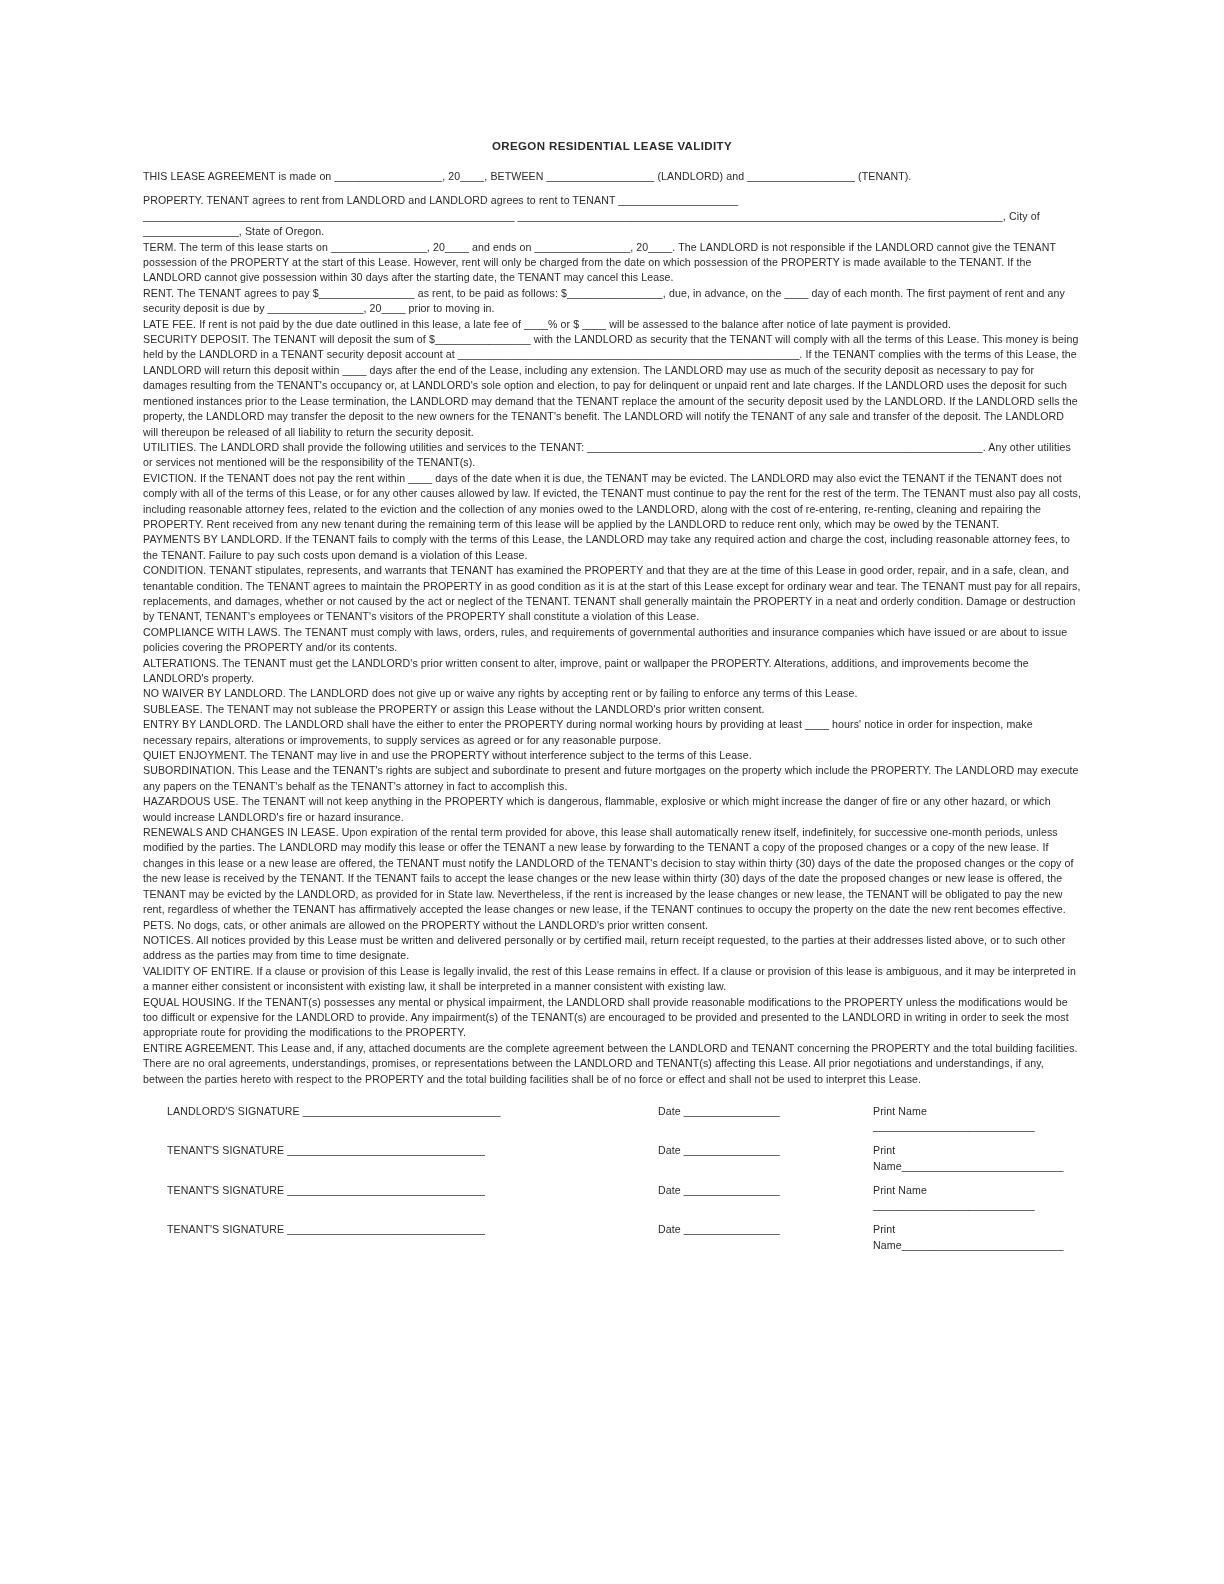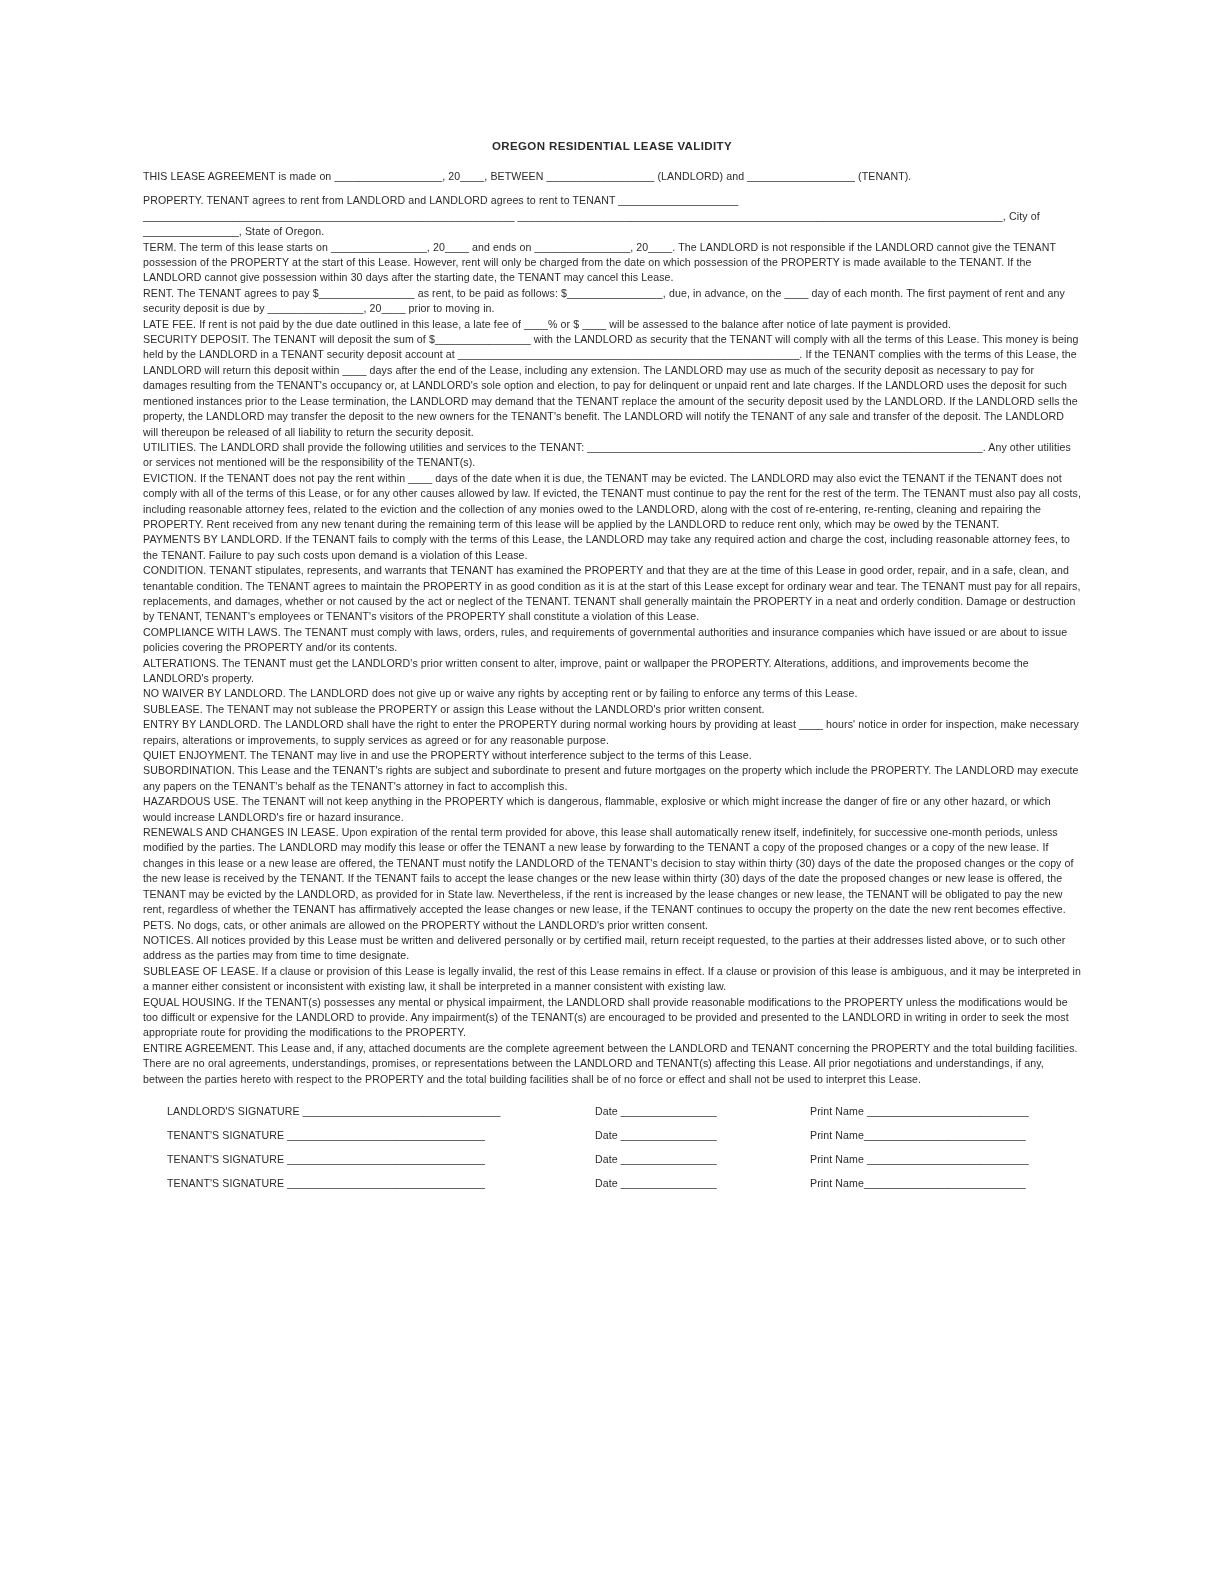--- a/index.html
+++ b/index.html
@@ -29,22 +29,22 @@
   .b { font-weight: 400; margin-top: 45px; }
   .witness { margin-top: 13px; }
   .sig-block { margin-top: 17px; padding-left: 24px; }
   .sig-row {
     display: flex;
     font-size: 10.6px;
     line-height: 15.4px;
     letter-spacing: 0.1px;
     margin-bottom: 8.6px;
   }
-  .sig-col1 { width: 428px; }
-  .sig-col2 { width: 215px; }
+  .sig-col1 { width: 468px; }
+  .sig-col2 { width: 215px; margin-left: 23px; }
   .sig-col3 { flex: 1; }
 </style>
 </head>
 <body>
 
 <div class="page">
 
   <h1 class="title">OREGON RESIDENTIAL LEASE VALIDITY</h1>
 
   <p class="para intro">THIS LEASE AGREEMENT is made on __________________, 20____, BETWEEN __________________ (LANDLORD) and __________________ (TENANT).</p>
@@ -71,35 +71,35 @@
       <p class="para"><span class="b">CONDITION.</span> <span>TENANT stipulates, represents, and warrants that TENANT has examined the PROPERTY and that they are at the time of this Lease in good order, repair, and in a safe, clean, and tenantable condition. The TENANT agrees to maintain the PROPERTY in as good condition as it is at the start of this Lease except for ordinary wear and tear. The TENANT must pay for all repairs, replacements, and damages, whether or not caused by the act or neglect of the TENANT. TENANT shall generally maintain the PROPERTY in a neat and orderly condition. Damage or destruction by TENANT, TENANT's employees or TENANT's visitors of the PROPERTY shall constitute a violation of this Lease.</span></p>
 
       <p class="para"><span class="b">COMPLIANCE WITH LAWS.</span> <span>The TENANT must comply with laws, orders, rules, and requirements of governmental authorities and insurance companies which have issued or are about to issue policies covering the PROPERTY and/or its contents.</span></p>
 
       <p class="para"><span class="b">ALTERATIONS.</span> <span>The TENANT must get the LANDLORD's prior written consent to alter, improve, paint or wallpaper the PROPERTY. Alterations, additions, and improvements become the LANDLORD's property.</span></p>
 
       <p class="para"><span class="b">NO WAIVER BY LANDLORD.</span> <span>The LANDLORD does not give up or waive any rights by accepting rent or by failing to enforce any terms of this Lease.</span></p>
 
       <p class="para"><span class="b">SUBLEASE.</span> <span>The TENANT may not sublease the PROPERTY or assign this Lease without the LANDLORD's prior written consent.</span></p>
 
-      <p class="para"><span class="b">ENTRY BY LANDLORD.</span> <span>The LANDLORD shall have the right to enter the PROPERTY during normal working hours by providing at least ____ hours' notice in order for inspection, make necessary repairs, alterations or improvements, to supply services as agreed or for any reasonable purpose.</span></p>
+      <p class="para"><span class="b">ENTRY BY LANDLORD.</span> <span>The LANDLORD shall have the either to enter the PROPERTY during normal working hours by providing at least ____ hours' notice in order for inspection, make necessary repairs, alterations or improvements, to supply services as agreed or for any reasonable purpose.</span></p>
 
       <p class="para"><span class="b">QUIET ENJOYMENT.</span> <span>The TENANT may live in and use the PROPERTY without interference subject to the terms of this Lease.</span></p>
 
       <p class="para"><span class="b">SUBORDINATION.</span> <span>This Lease and the TENANT's rights are subject and subordinate to present and future mortgages on the property which include the PROPERTY. The LANDLORD may execute any papers on the TENANT's behalf as the TENANT's attorney in fact to accomplish this.</span></p>
 
       <p class="para"><span class="b">HAZARDOUS USE.</span> <span>The TENANT will not keep anything in the PROPERTY which is dangerous, flammable, explosive or which might increase the danger of fire or any other hazard, or which would increase LANDLORD's fire or hazard insurance.</span></p>
 
       <p class="para"><span class="b">RENEWALS AND CHANGES IN LEASE.</span> <span>Upon expiration of the rental term provided for above, this lease shall automatically renew itself, indefinitely, for successive one-month periods, unless modified by the parties. The LANDLORD may modify this lease or offer the TENANT a new lease by forwarding to the TENANT a copy of the proposed changes or a copy of the new lease. If changes in this lease or a new lease are offered, the TENANT must notify the LANDLORD of the TENANT's decision to stay within thirty (30) days of the date the proposed changes or the copy of the new lease is received by the TENANT. If the TENANT fails to accept the lease changes or the new lease within thirty (30) days of the date the proposed changes or new lease is offered, the TENANT may be evicted by the LANDLORD, as provided for in State law. Nevertheless, if the rent is increased by the lease changes or new lease, the TENANT will be obligated to pay the new rent, regardless of whether the TENANT has affirmatively accepted the lease changes or new lease, if the TENANT continues to occupy the property on the date the new rent becomes effective.</span></p>
 
       <p class="para"><span class="b">PETS.</span> <span>No dogs, cats, or other animals are allowed on the PROPERTY without the LANDLORD's prior written consent.</span></p>
 
       <p class="para"><span class="b">NOTICES.</span> <span>All notices provided by this Lease must be written and delivered personally or by certified mail, return receipt requested, to the parties at their addresses listed above, or to such other address as the parties may from time to time designate.</span></p>
 
-      <p class="para"><span class="b">SUBLEASE OF LEASE.</span> <span>If a clause or provision of this Lease is legally invalid, the rest of this Lease remains in effect. If a clause or provision of this lease is ambiguous, and it may be interpreted in a manner either consistent or inconsistent with existing law, it shall be interpreted in a manner consistent with existing law.</span></p>
+      <p class="para"><span class="b">VALIDITY OF ENTIRE.</span> <span>If a clause or provision of this Lease is legally invalid, the rest of this Lease remains in effect. If a clause or provision of this lease is ambiguous, and it may be interpreted in a manner either consistent or inconsistent with existing law, it shall be interpreted in a manner consistent with existing law.</span></p>
 
       <p class="para"><span class="b">EQUAL HOUSING.</span> <span>If the TENANT(s) possesses any mental or physical impairment, the LANDLORD shall provide reasonable modifications to the PROPERTY unless the modifications would be too difficult or expensive for the LANDLORD to provide. Any impairment(s) of the TENANT(s) are encouraged to be provided and presented to the LANDLORD in writing in order to seek the most appropriate route for providing the modifications to the PROPERTY.</span></p>
 
 
       <p class="para"><span class="b">ENTIRE AGREEMENT.</span> <span>This Lease and, if any, attached documents are the complete agreement between the LANDLORD and TENANT concerning the PROPERTY and the total building facilities. There are no oral agreements, understandings, promises, or representations between the LANDLORD and TENANT(s) affecting this Lease. All prior negotiations and understandings, if any, between the parties hereto with respect to the PROPERTY and the total building facilities shall be of no force or effect and shall not be used to interpret this Lease.</span></p>
 
   </div>
 
 
   <div class="sig-block">

